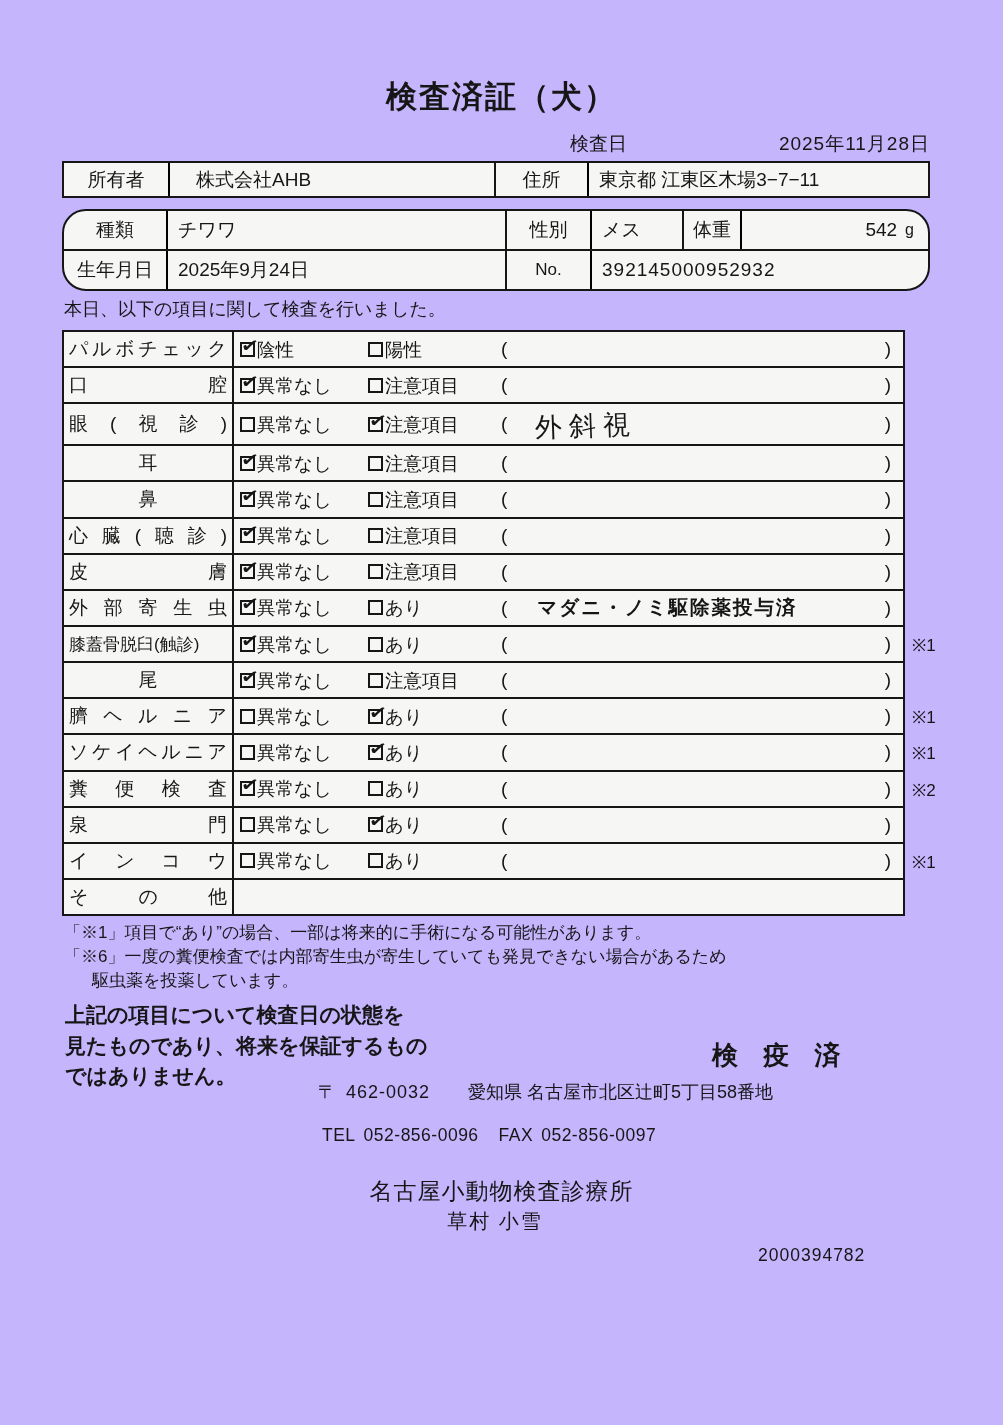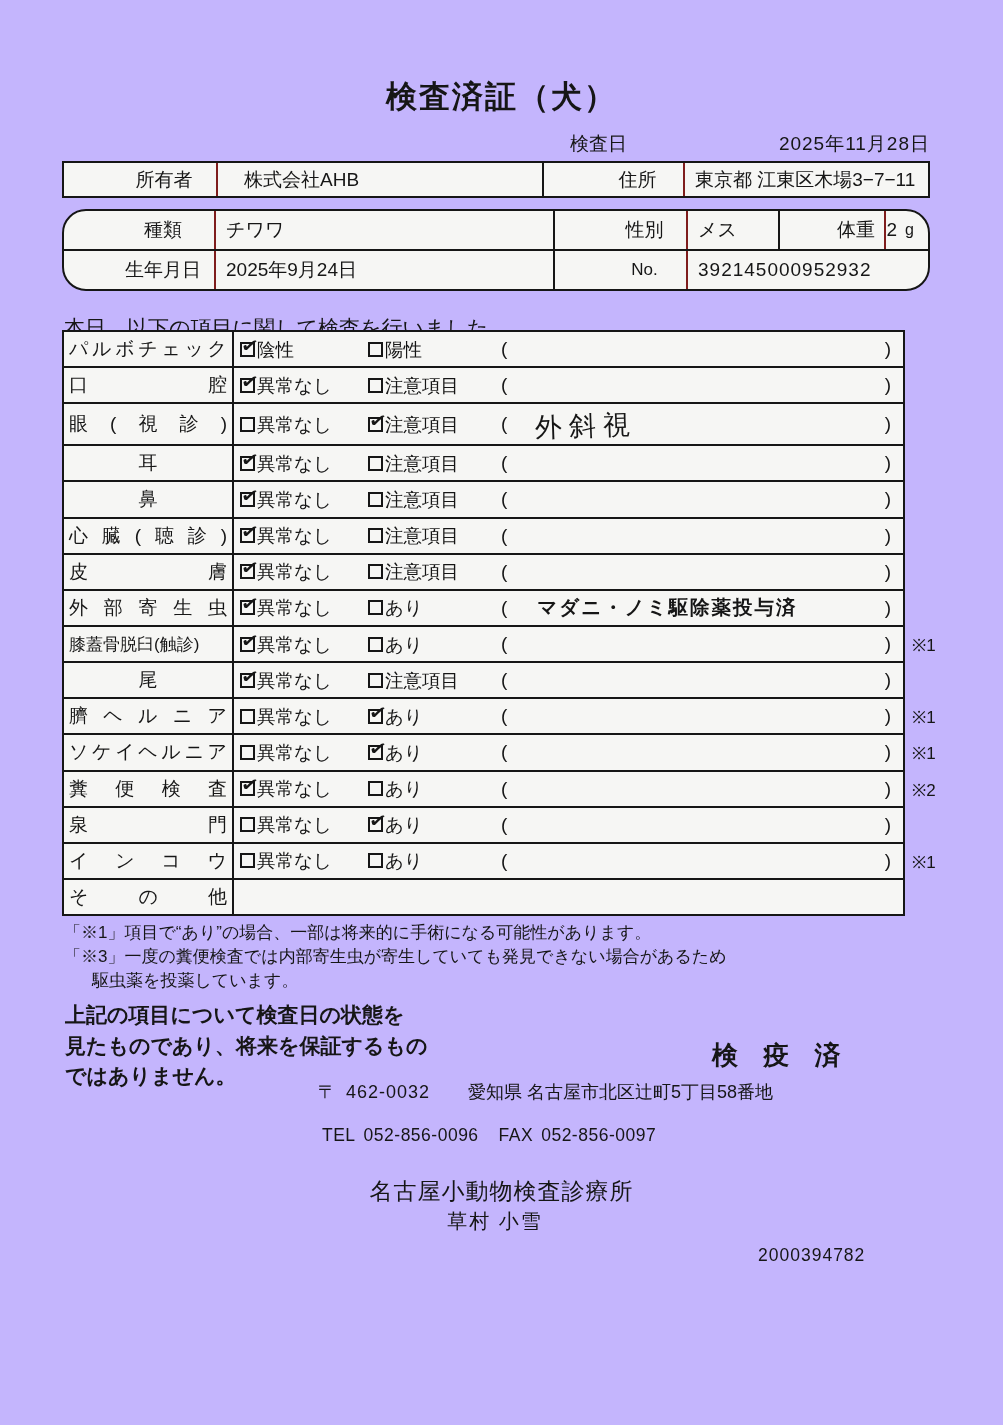--- a/index.html
+++ b/index.html
@@ -17,31 +17,31 @@
   
   .insp-row { position:absolute; top:131px; left:62px; width:868px; display:flex; font-size:19px; }
   .insp-label { margin-left:508px; }
   .insp-date { margin-left:auto; letter-spacing:1px; }
 
   
   .htable { position:absolute; left:62px; width:868px; border:2px solid #161616; display:flex; flex-direction:column; background:#f6f6f4; }
   .hrow { display:flex; flex:1; }
   .hrow + .hrow { border-top:2px solid #161616; }
   .hcell { display:flex; align-items:center; font-size:19px; padding:0 10px; overflow:hidden; white-space:nowrap; }
-  .hcell.lab { justify-content:center; border-right:2px solid #7f1d1d; padding:0 4px;margin-left:48px; }
+  .hcell.lab { justify-content:center; border-right:2px solid #000000; padding:0 4px; }
   .hcell.mid { border-right:2px solid #161616; }
   .owner-table { top:161px; height:37px; }
   .pet-table { top:209px; height:82px;border-radius:24px; }
   .w-owner-lab{width:106px;} .w-owner-val{width:326px;padding-left:26px;} .w-addr-lab{width:93px;} .w-addr-val{flex:1;}
   .w-pet-lab{width:104px;} .w-breed{width:339px;} .w-sex-lab{width:85px;} .w-sex{width:92px;}
   .w-wt-lab{width:58px; padding:0 2px;} .w-wt{flex:1; justify-content:flex-end;}
   .w-no-lab{width:85px; font-size:17px;} .w-no{flex:1; letter-spacing:1px;}
   .wt-num{ margin-right:8px; } .wt-unit{ font-size:16px; margin-right:4px; }
 
-  .intro-line { position:absolute; top:314px; left:64px; font-size:21px; }
+  .intro-line { position:absolute; top:297px; left:64px; font-size:18px; }
 
   
   .exam-table {
     position:absolute; top:330px; left:62px; width:843px; height:586px;
     border:2px solid #161616; display:flex; flex-direction:column; background:#f6f6f4;
   }
   .exam-row { flex:1; display:flex; position:relative; align-items:stretch; }
   .exam-row + .exam-row { border-top:2px solid #161616; }
   .cell-label {
     width:170px; border-right:2px solid #161616;
@@ -487,21 +487,21 @@
           <span>そ</span>
           <span>の</span>
           <span>他</span>
         </div>
         <div class="cell-content"></div>
       </div>
     </div>
 
   <div class="notes">
     <div>「※1」項目で“あり”の場合、一部は将来的に手術になる可能性があります。</div>
-    <div>「※3」一度の糞便検査では内部寄生虫が寄生していても発見できない場合があるため</div>
+    <div>「※6」一度の糞便検査では内部寄生虫が寄生していても発見できない場合があるため</div>
     <div class="note-indent">駆虫薬を投薬しています。</div>
   </div>
 
   <div class="disclaimer">
     <div>上記の項目について検査日の状態を</div>
     <div>見たものであり、将来を保証するもの</div>
     <div>ではありません。</div>
   </div>
 
   <div class="stamp">検 疫 済</div>

